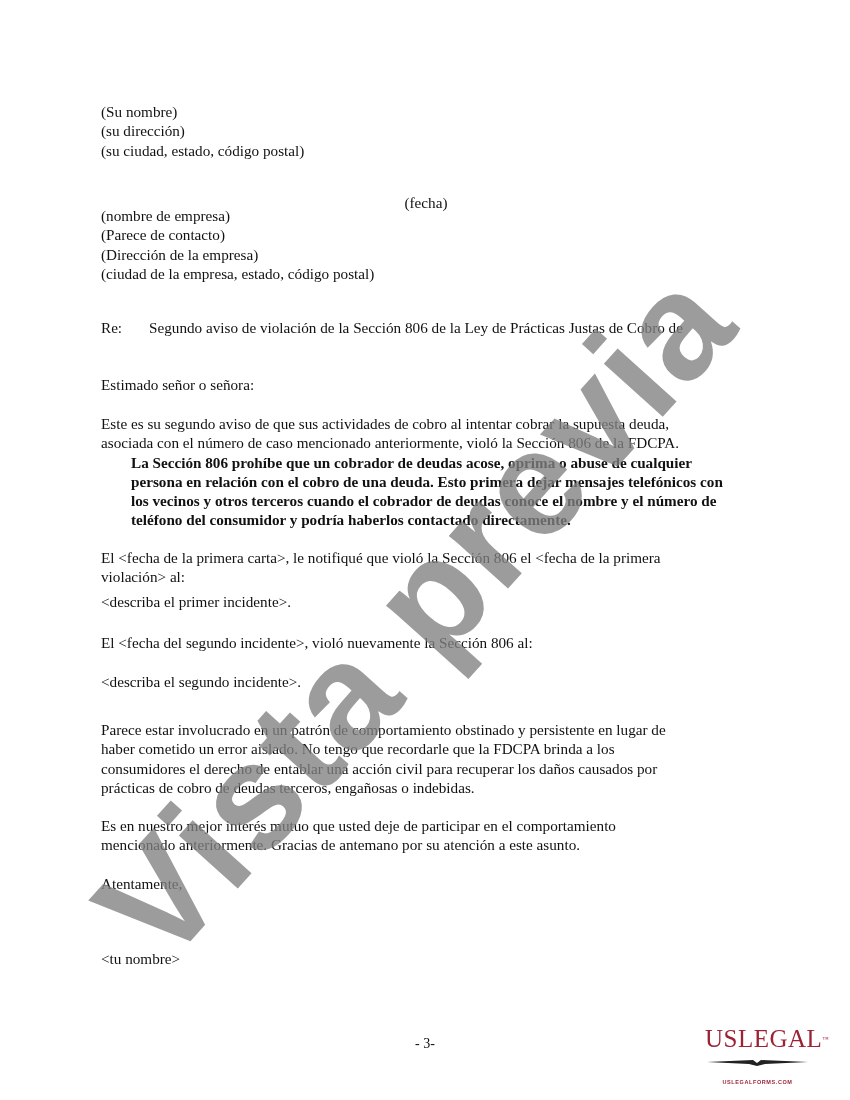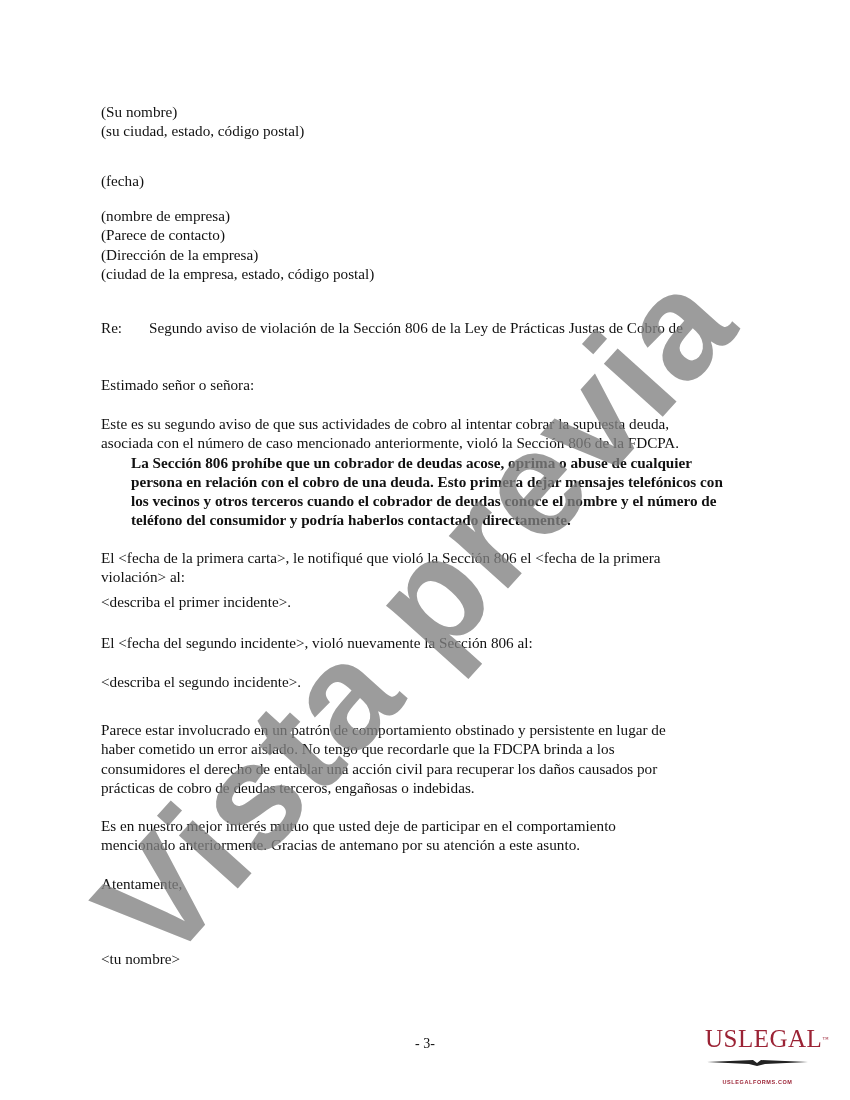--- a/index.html
+++ b/index.html
@@ -27,24 +27,25 @@
       white-space: nowrap; letter-spacing: 2px; pointer-events: none;
     }
   </style>
 </head>
 <body>
 
 <div class="page">
 
   <div class="block" style="top:102px;">
     <span class="line">(Su nombre)</span>
+    <span class="line">(su dirección)</span>
     <span class="line">(su ciudad, estado, código postal)</span>
   </div>
 
-  <div class="block" style="top:171px;">
+  <div class="block" style="top:193px;text-align:center;">
     <span class="line">(fecha)</span>
   </div>
 
   <div class="block" style="top:206px;">
     <span class="line">(nombre de empresa)</span>
     <span class="line">(Parece de contacto)</span>
     <span class="line">(Dirección de la empresa)</span>
     <span class="line">(ciudad de la empresa, estado, código postal)</span>
   </div>
 

